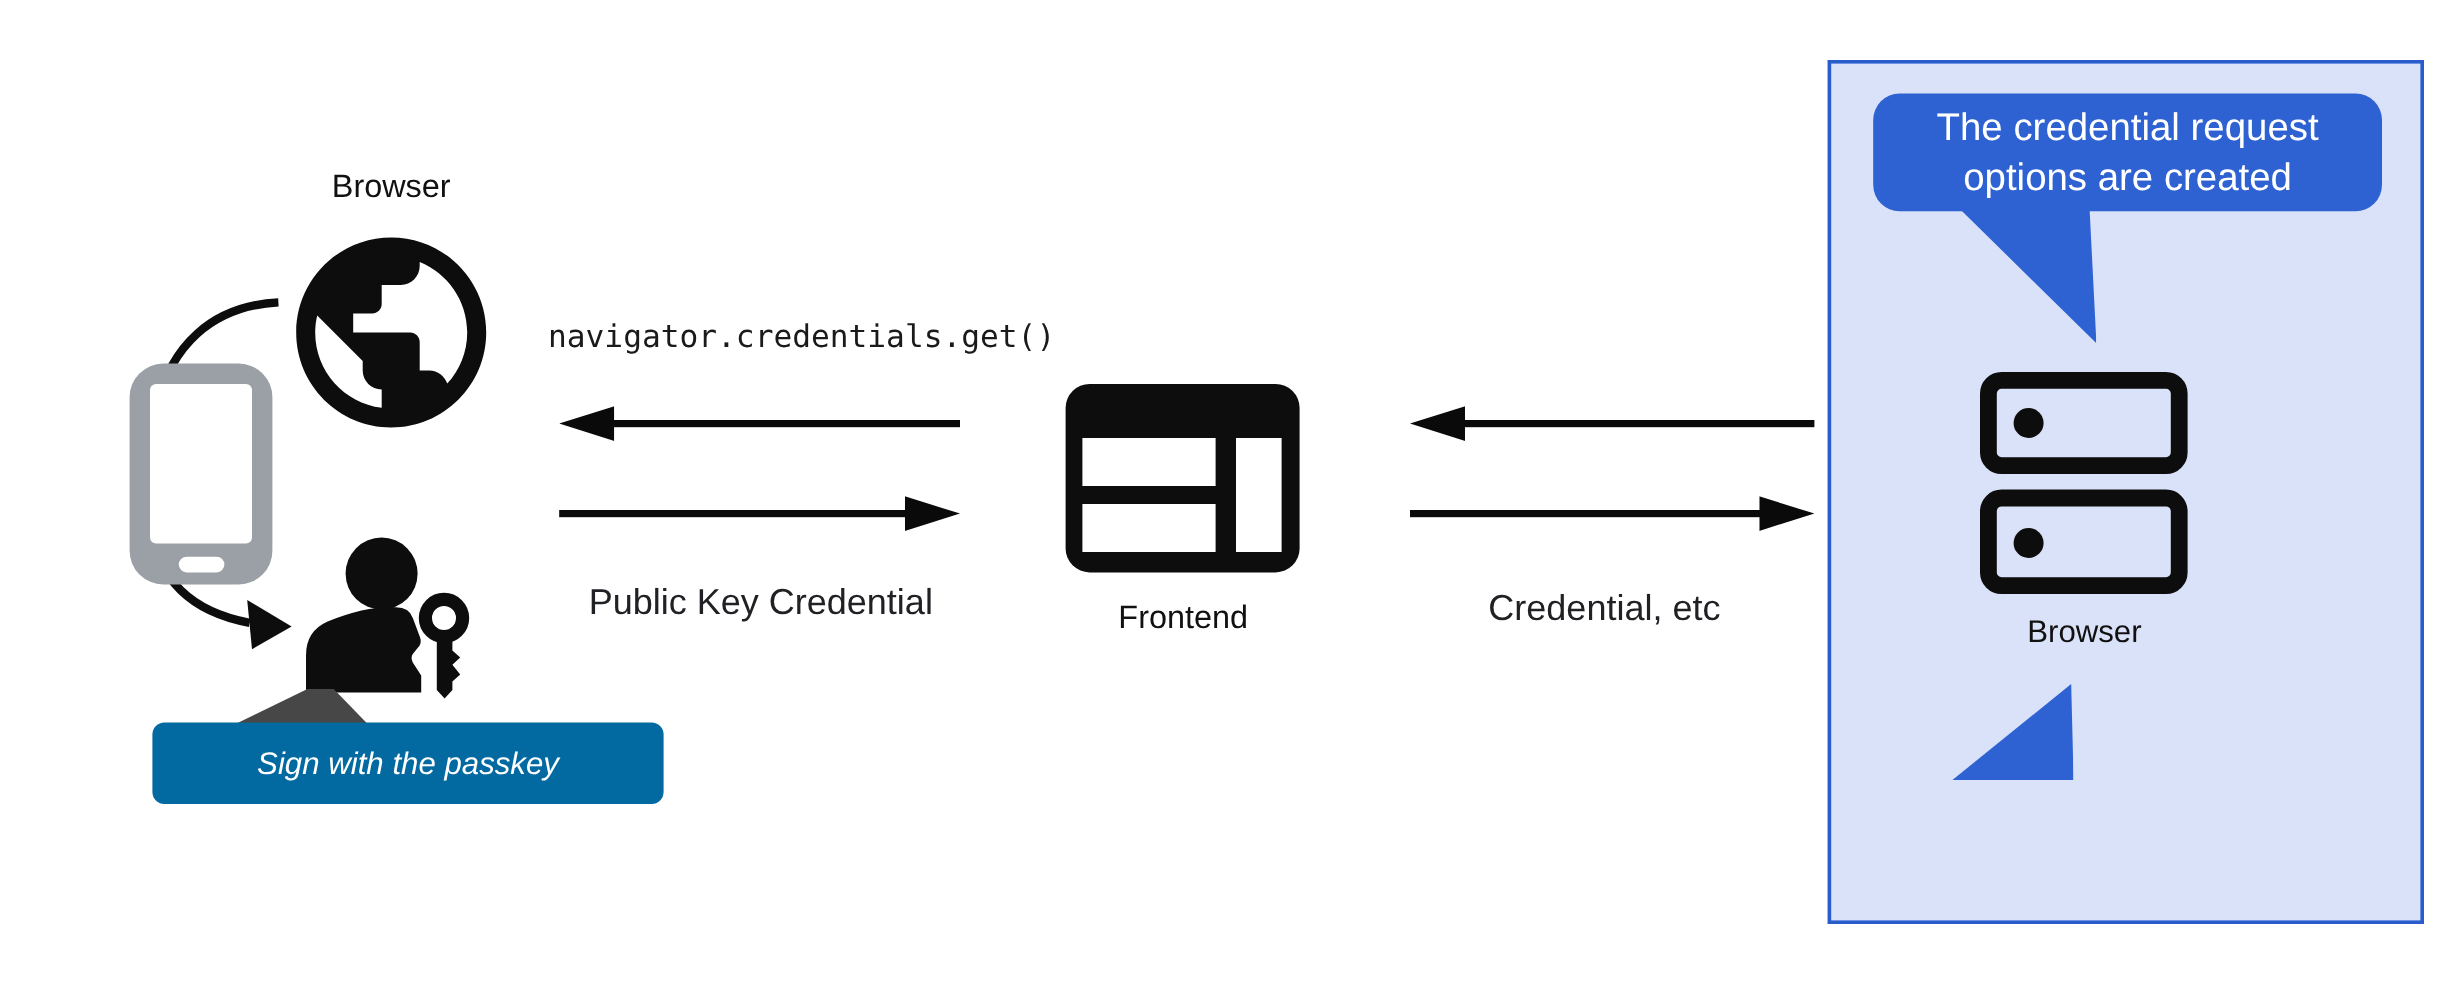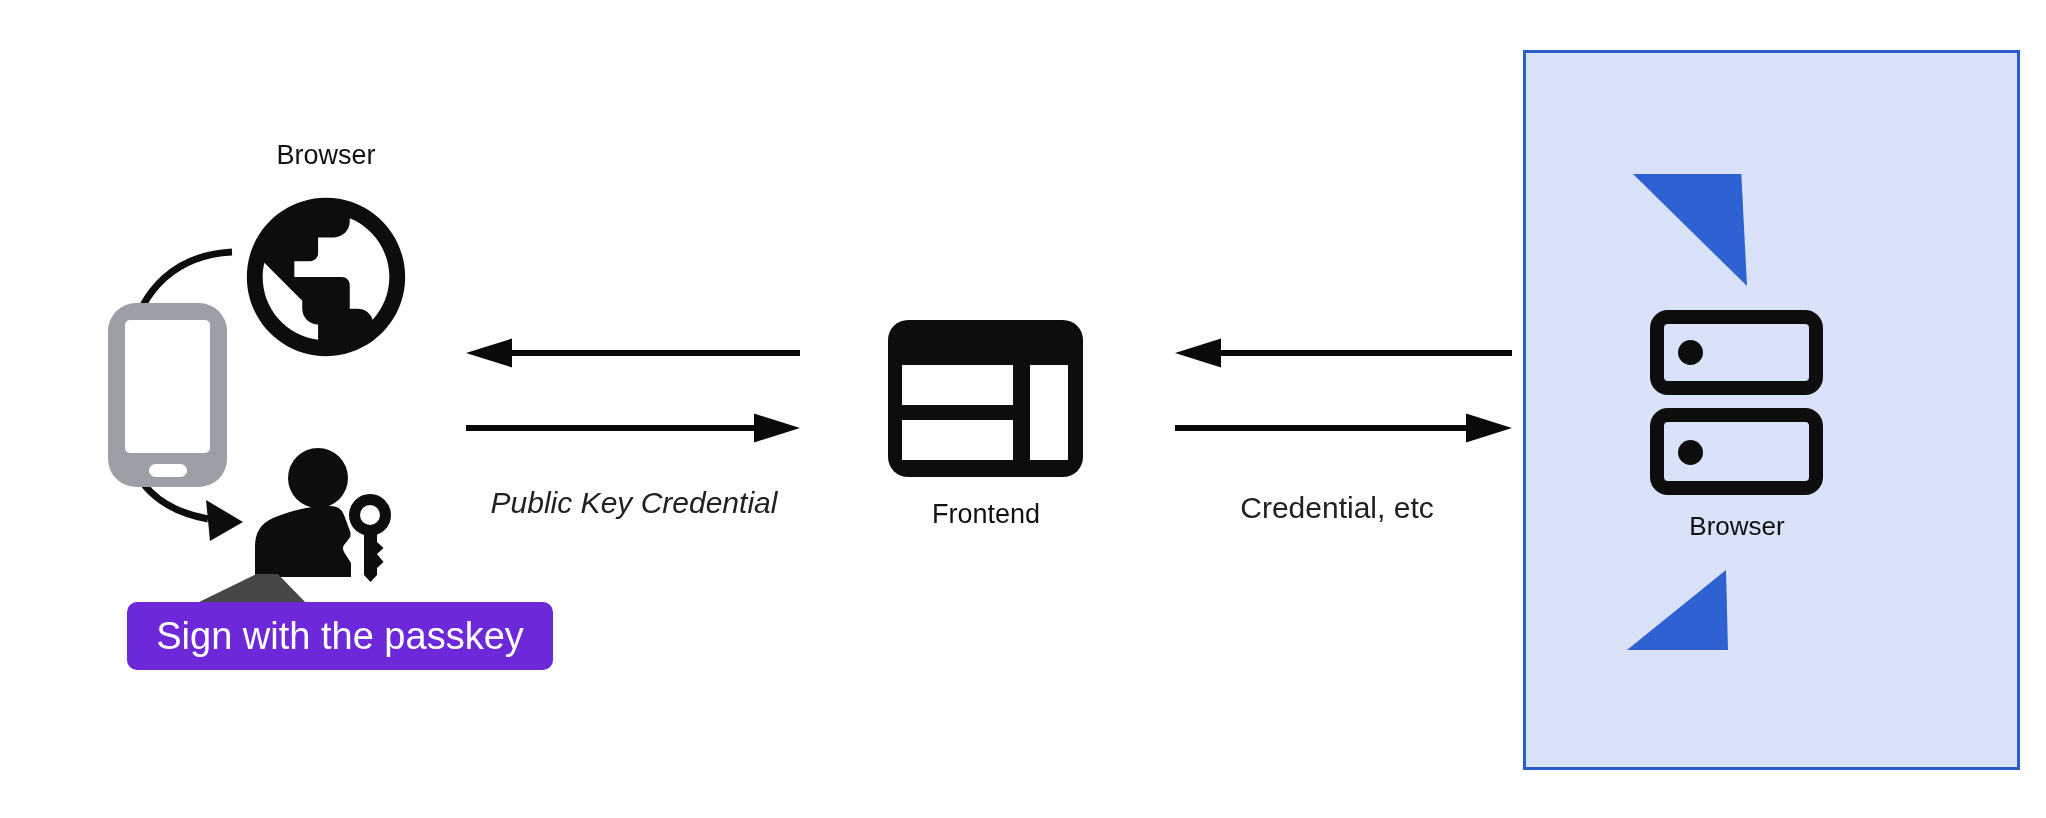--- a/index.html
+++ b/index.html
@@ -14,22 +14,22 @@
   .plain-label{font-size:30px;color:#202124;}
 
   
   .phone{left:108px;top:303px;width:119px;height:184px;background:#9aa0a6;border-radius:28px;}
   .phone-screen{position:absolute;left:17px;top:17px;right:17px;bottom:34px;background:#ffffff;border-radius:5px;}
   .phone-dash{position:absolute;left:50%;transform:translateX(-50%);bottom:10px;width:38px;height:13px;background:#ffffff;border-radius:7px;}
 
   .user-verif{left:14px;top:386px;font-size:29px;background:#ffffff;padding:2px 4px;z-index:6;}
 
   
-  .badge{left:127px;top:602px;width:426px;height:68px;background:#6d28d9;border-radius:10px;
-         color:#ffffff;font-size:38px;line-height:68px;z-index:4;}
+  .badge{left:127px;top:602px;width:426px;height:68px;background:#0369a1;border-radius:10px;
+         color:#ffffff;font-size:26px;line-height:68px;z-index:4;font-style:italic;}
   .badge-pointer{left:195px;top:574px;width:112px;height:30px;background:#474747;
          clip-path:polygon(55% 0,74% 0,100% 100%,0 100%);z-index:3;}
 
   .code-label{left:448px;top:266px;width:440px;font-family:"DejaVu Sans Mono",monospace;
               font-size:26px;color:#1a1a1a;}
 
   
   .arrow{height:30px;}
   .arrow .shaft{position:absolute;top:12px;height:6px;background:#0a0a0a;}
   .arrow .head{position:absolute;top:0;width:46px;height:30px;background:#0a0a0a;}
@@ -92,31 +92,32 @@
   <svg class="abs" style="left:250px;top:445px;" width="145" height="140" viewBox="0 0 145 140">
     <circle cx="68" cy="33" r="30" fill="#0d0d0d"></circle>
     <path fill="#0d0d0d" d="M5,132 L5,101 Q5,81 23,73 Q55,60 80,61 Q91,61 94,70 L100,86 Q102,91 98,95 L94,100 Q92,103 94,107 L101,118 L101,132 Z"></path>
     <circle cx="120" cy="70" r="15.5" fill="none" stroke="#0d0d0d" stroke-width="11"></circle>
     <path fill="#0d0d0d" d="M114,84 L127,84 L127,97 L133.5,103 L127,109 L133.5,117 L127,123 L127,130 L120.5,137 L114,130 Z"></path>
   </svg>
 
   <div class="abs badge-pointer"></div>
   <div class="abs badge center">Sign with the passkey</div>
 
+  <div class="abs code-label center">navigator.credentials.get()</div>
 
   <div class="abs arrow left" style="left:466px;top:338px;width:334px;">
     <div class="head"></div>
     <div class="shaft"></div>
   </div>
   <div class="abs arrow right" style="left:466px;top:413px;width:334px;">
     <div class="shaft"></div>
     <div class="head"></div>
   </div>
 
-  <div class="abs plain-label center" style="left:474px;top:486px;width:320px;font-style:italic;">Public Key Credential</div>
+  <div class="abs plain-label center" style="left:474px;top:486px;width:320px;">Public Key Credential</div>
 
   <div class="abs frontend-icon">
     <div class="fe-cell fe-a"></div>
     <div class="fe-cell fe-b"></div>
     <div class="fe-cell fe-c"></div>
   </div>
   <div class="abs bold-label center" style="left:906px;top:499px;width:160px;">Frontend</div>
 
 
   <div class="abs arrow left" style="left:1175px;top:338px;width:337px;">
@@ -126,20 +127,22 @@
   <div class="abs arrow right" style="left:1175px;top:413px;width:337px;">
     <div class="shaft"></div>
     <div class="head"></div>
   </div>
 
   <div class="abs plain-label center" style="left:1237px;top:491px;width:200px;">Credential, etc</div>
 
   <div class="abs panel"></div>
 
   <div class="abs tail-top"></div>
+  <div class="abs bubble bubble-top center pre">The credential request
+options are created</div>
 
   <div class="abs" style="left:1650px;top:310px;">
     <div class="srv-rect" style="height:85px;"></div>
     <div class="srv-rect" style="height:87px;margin-top:13px;"></div>
   </div>
   <div class="abs srv-dot" style="left:1678px;top:340px;"></div>
   <div class="abs srv-dot" style="left:1678px;top:440px;"></div>
 
   <div class="abs bold-label center" style="left:1637px;top:511px;width:200px;font-size:26px;">Browser</div>
 

